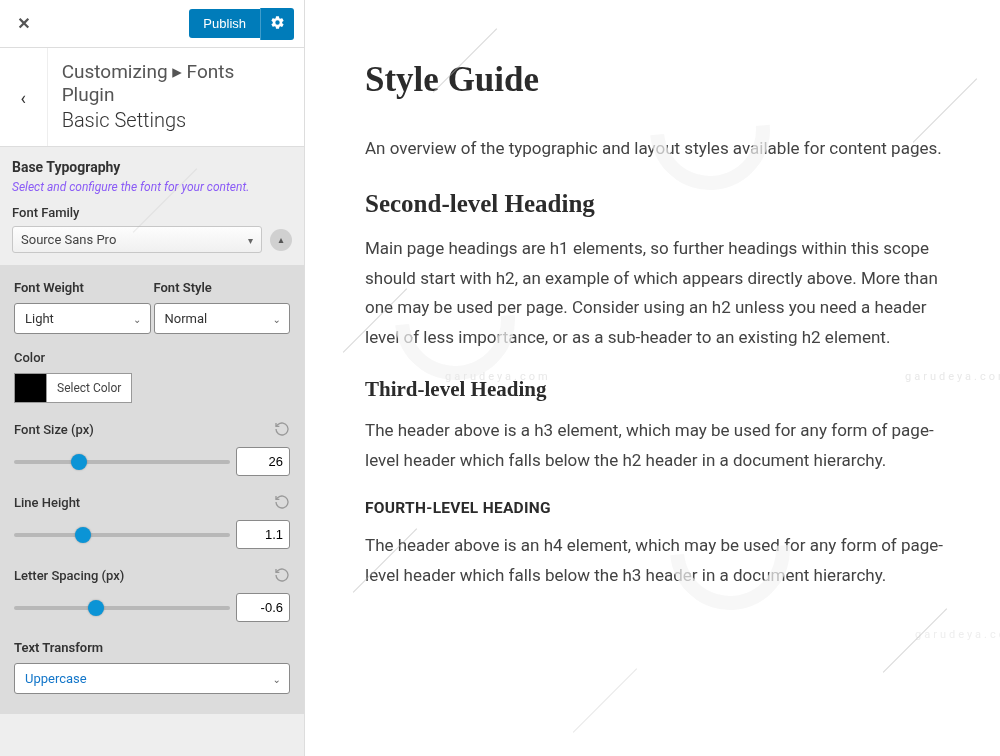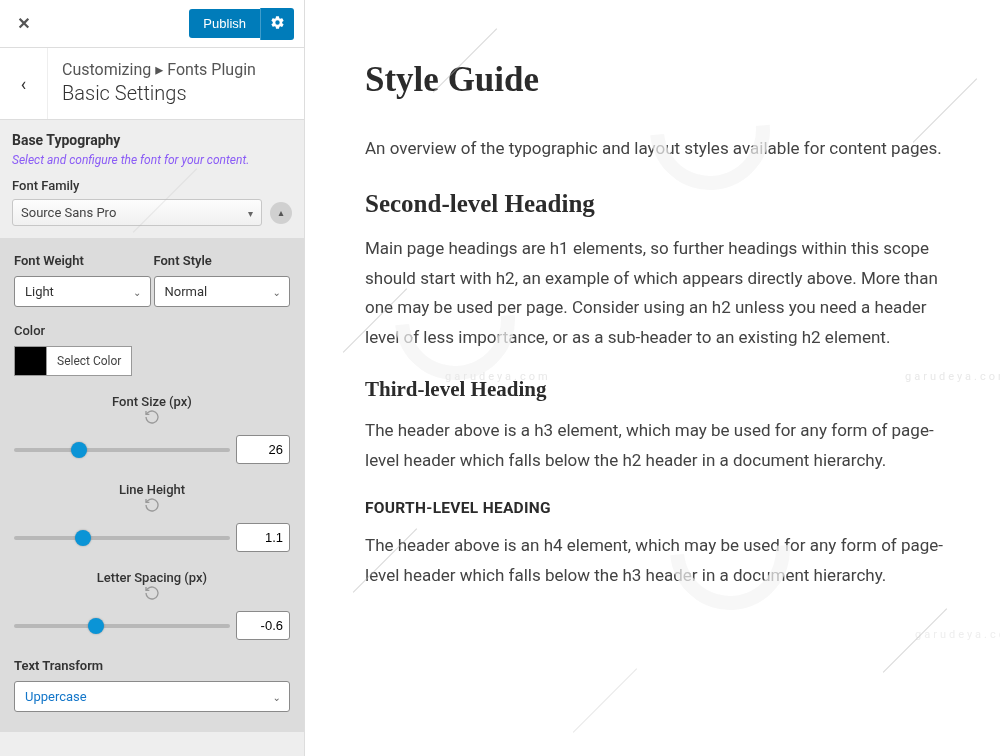--- a/index.html
+++ b/index.html
@@ -83,21 +83,21 @@
   }
   .back-btn {
     width: 48px;
     border-right: 1px solid #eee;
     display: flex; align-items: center; justify-content: center;
     cursor: pointer;
     font-size: 18px;
     color: #333;
   }
   .head-txt { padding: 12px 14px 14px; }
-  .crumb { font-size: 16px; color: #555; margin-bottom: 2px; }
+  .crumb { font-size: 19px; color: #555; margin-bottom: 2px; }
   .title { font-size: 20px; font-weight: 300; color: #333; }
   .section {
     padding: 12px 12px 10px;
     border-bottom: 1px solid #ddd;
   }
   .section h3 { font-size: 14px; font-weight: 700; color: #333; margin-bottom: 4px; }
   .section .desc { font-size: 12px; font-style: italic; color: #8b5cf6; line-height: 1.35; margin-bottom: 10px; }
   .lbl { font-size: 13px; color: #333; margin-bottom: 6px; display: block; font-weight: 500; }
   .selectish {
     position: relative;
@@ -147,21 +147,20 @@
   }
   .sel-color {
     background: #fff; border: 1px solid #999;
     font-size: 12px; color: #444; padding: 0 10px; cursor: pointer;
     display: flex; align-items: center;
   }
   .slider-block { margin-bottom: 18px; }
   .slider-head {
     display: flex; justify-content: space-between; align-items: center;
     margin-bottom: 10px;
-    flex-direction: column;
   }
   .slider-head .lbl2 { margin: 0; font-weight: 500; }
   .reset-ic { width: 16px; height: 16px; color: #888; cursor: pointer; }
   .reset-ic svg { width: 16px; height: 16px; stroke: #999; fill: none; stroke-width: 2; }
   .slider-row { display: flex; align-items: center; gap: 6px; }
   .track {
     position: relative; flex: 1; height: 4px; background: #b8b8b8; border-radius: 2px;
     cursor: pointer;
   }
   .thumb {

